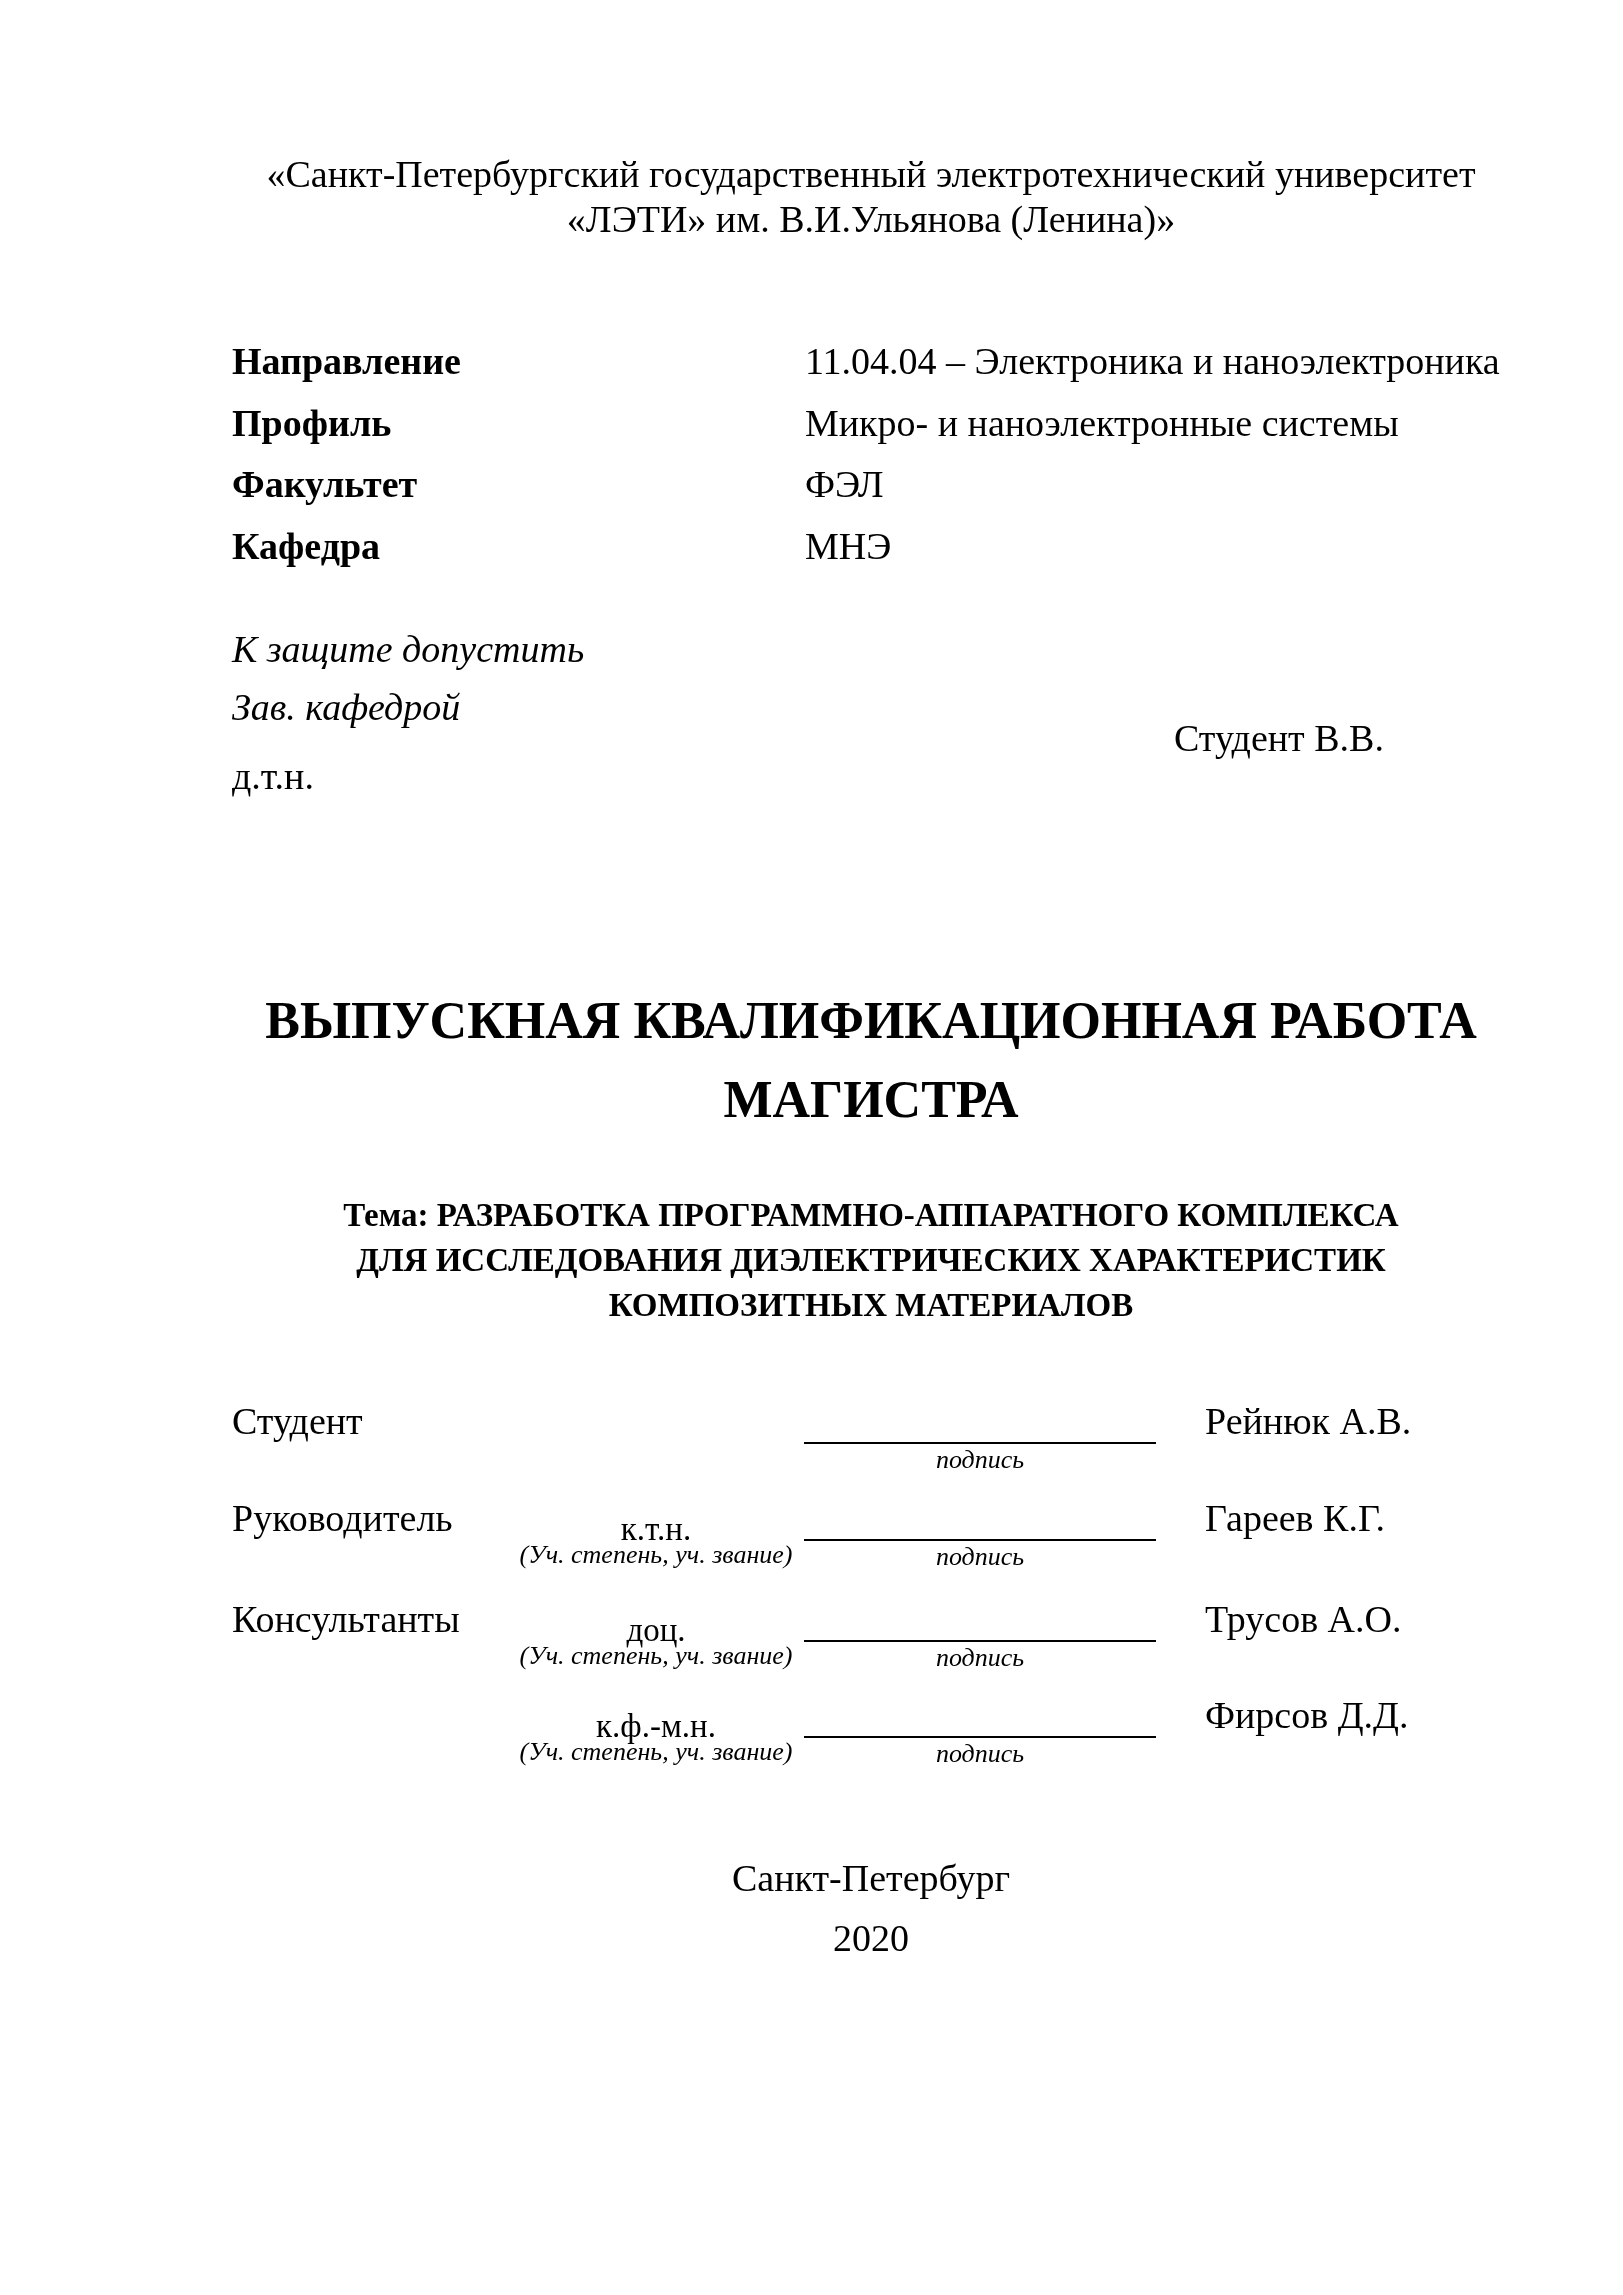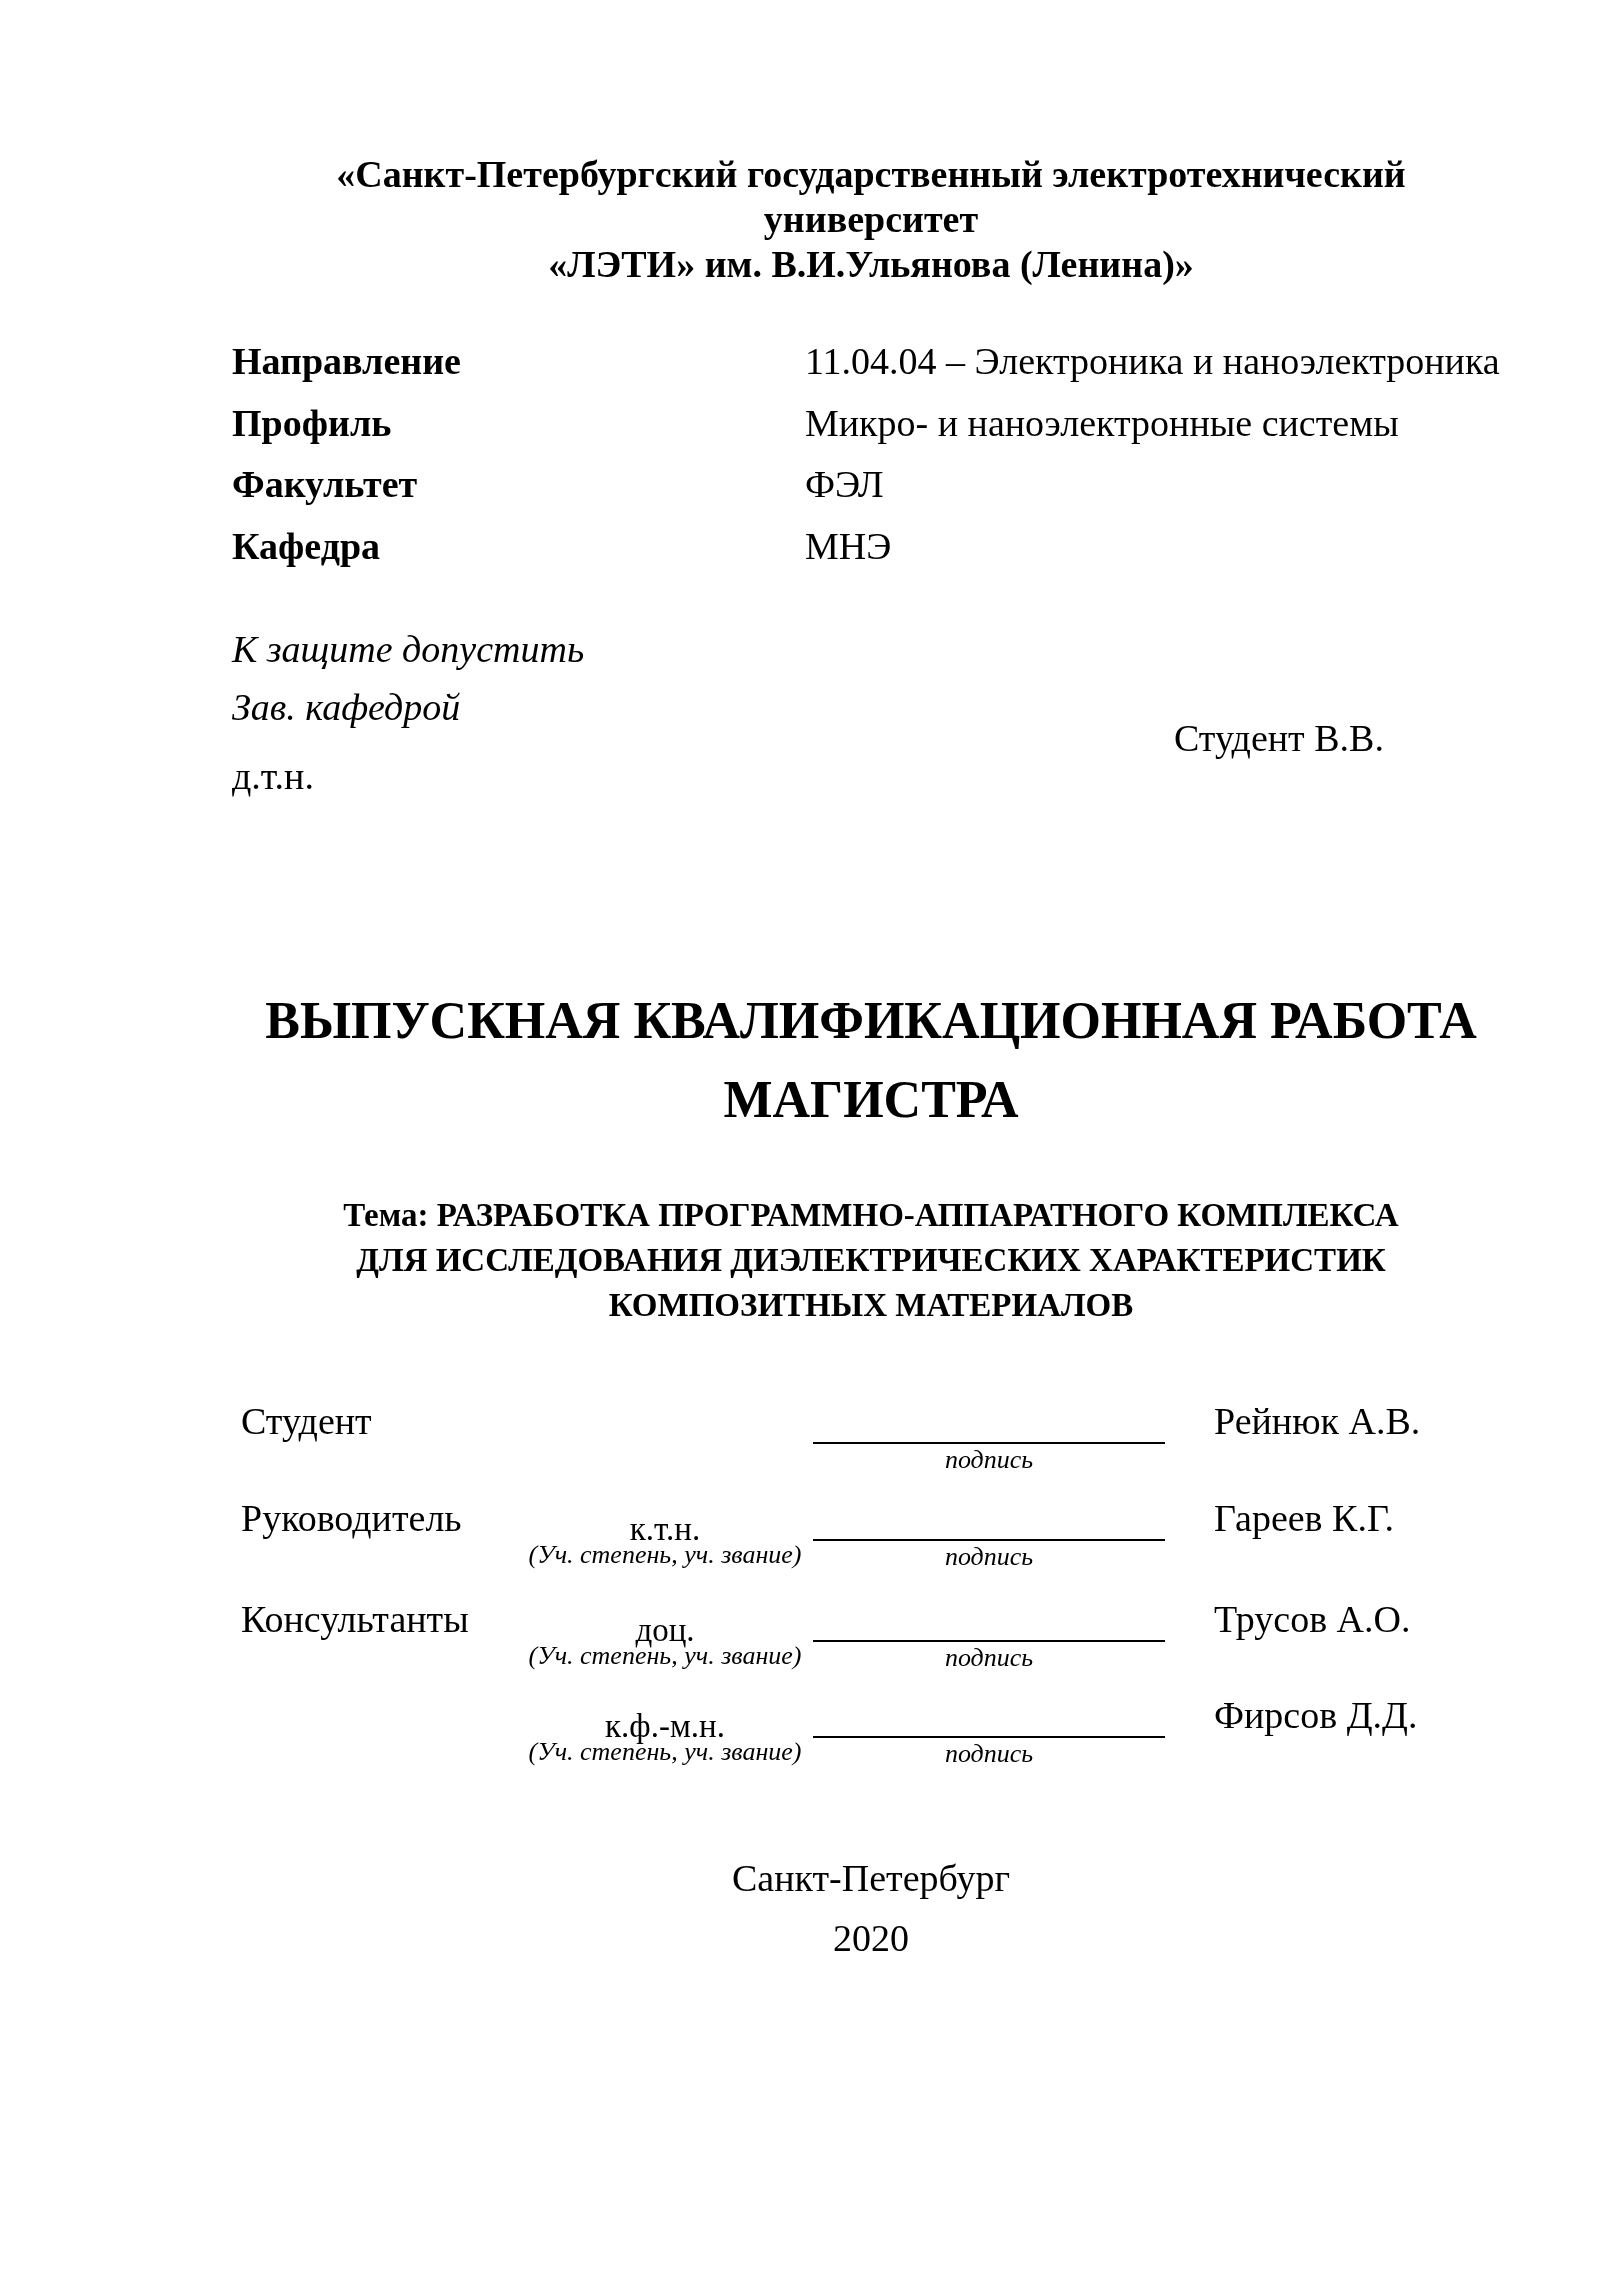--- a/index.html
+++ b/index.html
@@ -24,21 +24,21 @@
     height: 100%;
   }
 
   
   .header {
     position: absolute;
     top: 152px;
     left: 0;
     width: 100%;
     text-align: center;
-    font-weight: bold;
+    font-weight: normal;
     font-size: 38px;
     line-height: 45px;
   }
 
   
   .info {
     position: absolute;
     top: 342px;
     left: 0;
     width: 100%;
@@ -95,21 +95,21 @@
     text-align: center;
     font-weight: bold;
     font-size: 33px;
     line-height: 45px;
   }
 
   
   .signatures {
     position: absolute;
     top: 1402px;
-    left: 9px;
+    left: 0;
     width: 100%;
     height: 440px;
     font-family: Liberation Serif, serif;
   }
   .sig-row {
     position: absolute;
     left: 0;
     width: 100%;
     height: 90px;
   }

